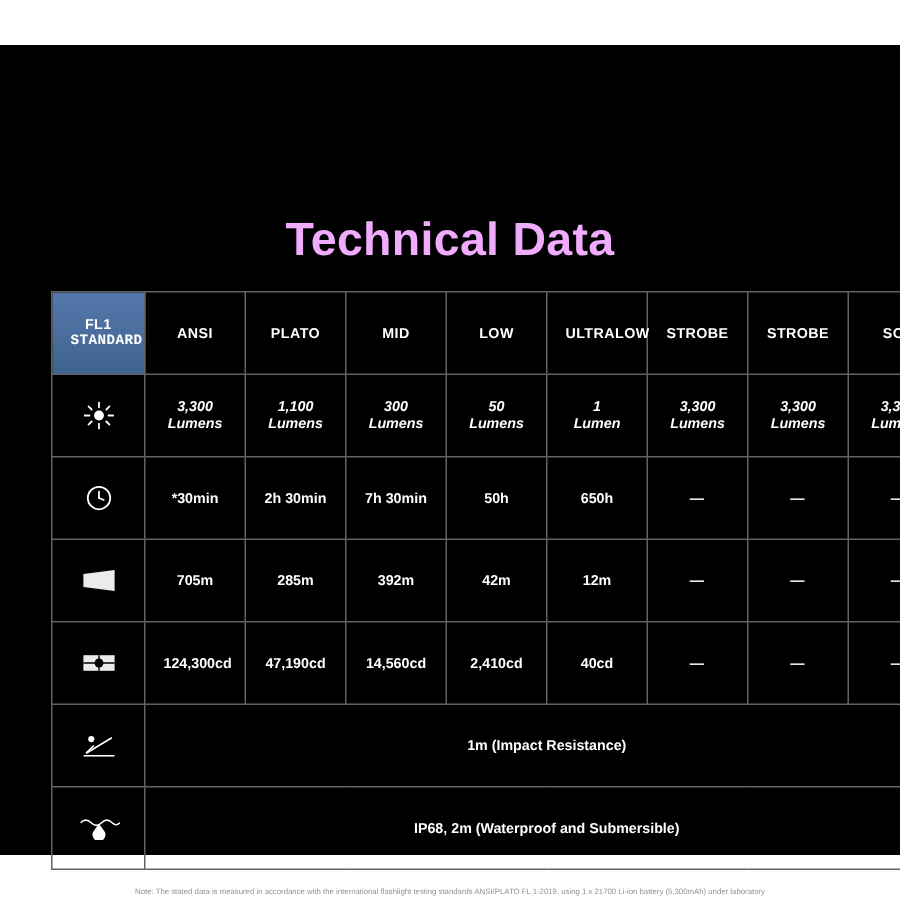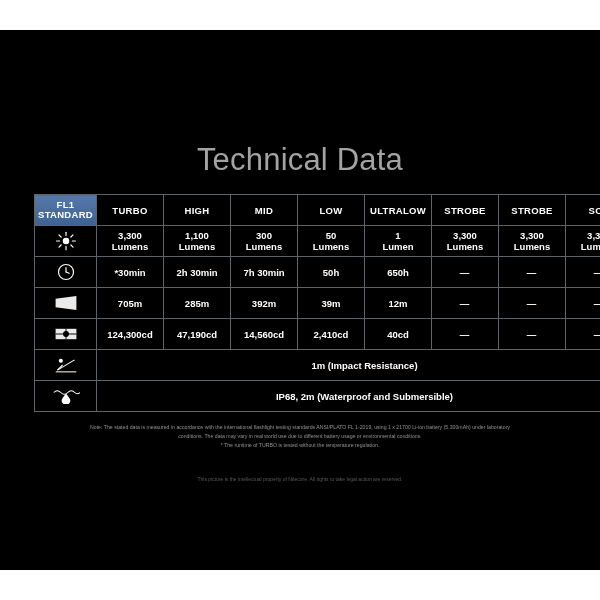--- a/index.html
+++ b/index.html
@@ -25,65 +25,65 @@
     top: 30px;
     width: 600px;
     height: 540px;
     background: #000000;
     color: #ffffff;
     box-sizing: border-box;
   }
   .title {
     text-align: center;
     font-size: 31px;
-    font-weight: normal;
+    font-weight: bold;
     letter-spacing: 0.2px;
     margin-top: 112px;
-    color: #a3a3a3;
+    color: #f0abfc;
   }
   .table-wrap {
     margin: 16px auto 0 auto;
     width: 532px;
   }
   table.tech {
     width: 100%;
     border-collapse: collapse;
     table-layout: fixed;
   }
   table.tech td, table.tech th {
     border: 1px solid #5f6468;
     text-align: center;
     vertical-align: middle;
     font-size: 9.5px;
     color: #ffffff;
     font-weight: bold;
-    padding: 0;
+    padding: 12px;
     height: 30px;
   }
   col.iconcol { width: 62px; }
   col.datacol { width: 67px; }
   .hdr-row th {
     height: 26px;
     font-size: 10px;
     letter-spacing: 0.3px;
   }
   .fl1cell {
     background: #4a6fa5;
     background: linear-gradient(180deg,#5578ab 0%, #3f638f 100%);
     font-size: 8px;
     line-height: 10px;
     font-weight: bold;
   }
   .fl1cell .l1 { display: block; }
-  .fl1cell .l2 { display: block; }
+  .fl1cell .l2 { display: block; font-family: Liberation Mono, monospace; }
   .iconcell {
     height: 32px;
   }
   .icon-svg { display: block; margin: 0 auto; }
-  .twoline span { display: block; line-height: 11px; }
+  .twoline span { display: block; line-height: 11px; font-style: italic; }
   .dash { color: #ffffff; font-weight: normal; letter-spacing: 1px; }
   .span-row td {
     height: 26px;
     font-size: 10px;
   }
   .footnote {
     width: 520px;
     margin: 11px auto 0 auto;
     text-align: center;
     font-size: 5.2px;
@@ -122,22 +122,22 @@
             <col class="datacol">
             <col class="datacol">
         </colgroup>
 
         <tbody>
             <tr class="hdr-row">
           <th class="fl1cell">
             <span class="l1">FL1</span>
             <span class="l2">STANDARD</span>
           </th>
-          <th>TURBO</th>
-          <th>HIGH</th>
+          <th>ANSI</th>
+          <th>PLATO</th>
           <th>MID</th>
           <th>LOW</th>
           <th>ULTRALOW</th>
           <th>STROBE</th>
           <th>STROBE</th>
           <th>SOS</th>
         </tr>
 
         <tr>
           <td class="iconcell">
@@ -209,21 +209,21 @@
 
         <tr>
           <td class="iconcell">
             <svg class="icon-svg" width="26" height="16" viewBox="0 0 30 18">
               <path d="M3 4 L3 14 L27 17 L27 1 Z" fill="#ffffff" opacity="0.92"></path>
             </svg>
           </td>
           <td>705m</td>
           <td>285m</td>
           <td>392m</td>
-          <td>39m</td>
+          <td>42m</td>
           <td>12m</td>
           <td class="dash">—</td>
           <td class="dash">—</td>
           <td class="dash">—</td>
         </tr>
 
         <tr>
           <td class="iconcell">
             <svg class="icon-svg" width="26" height="16" viewBox="0 0 30 18">
               <rect x="3" y="3" width="24" height="12" fill="#ffffff" opacity="0.92"></rect>

